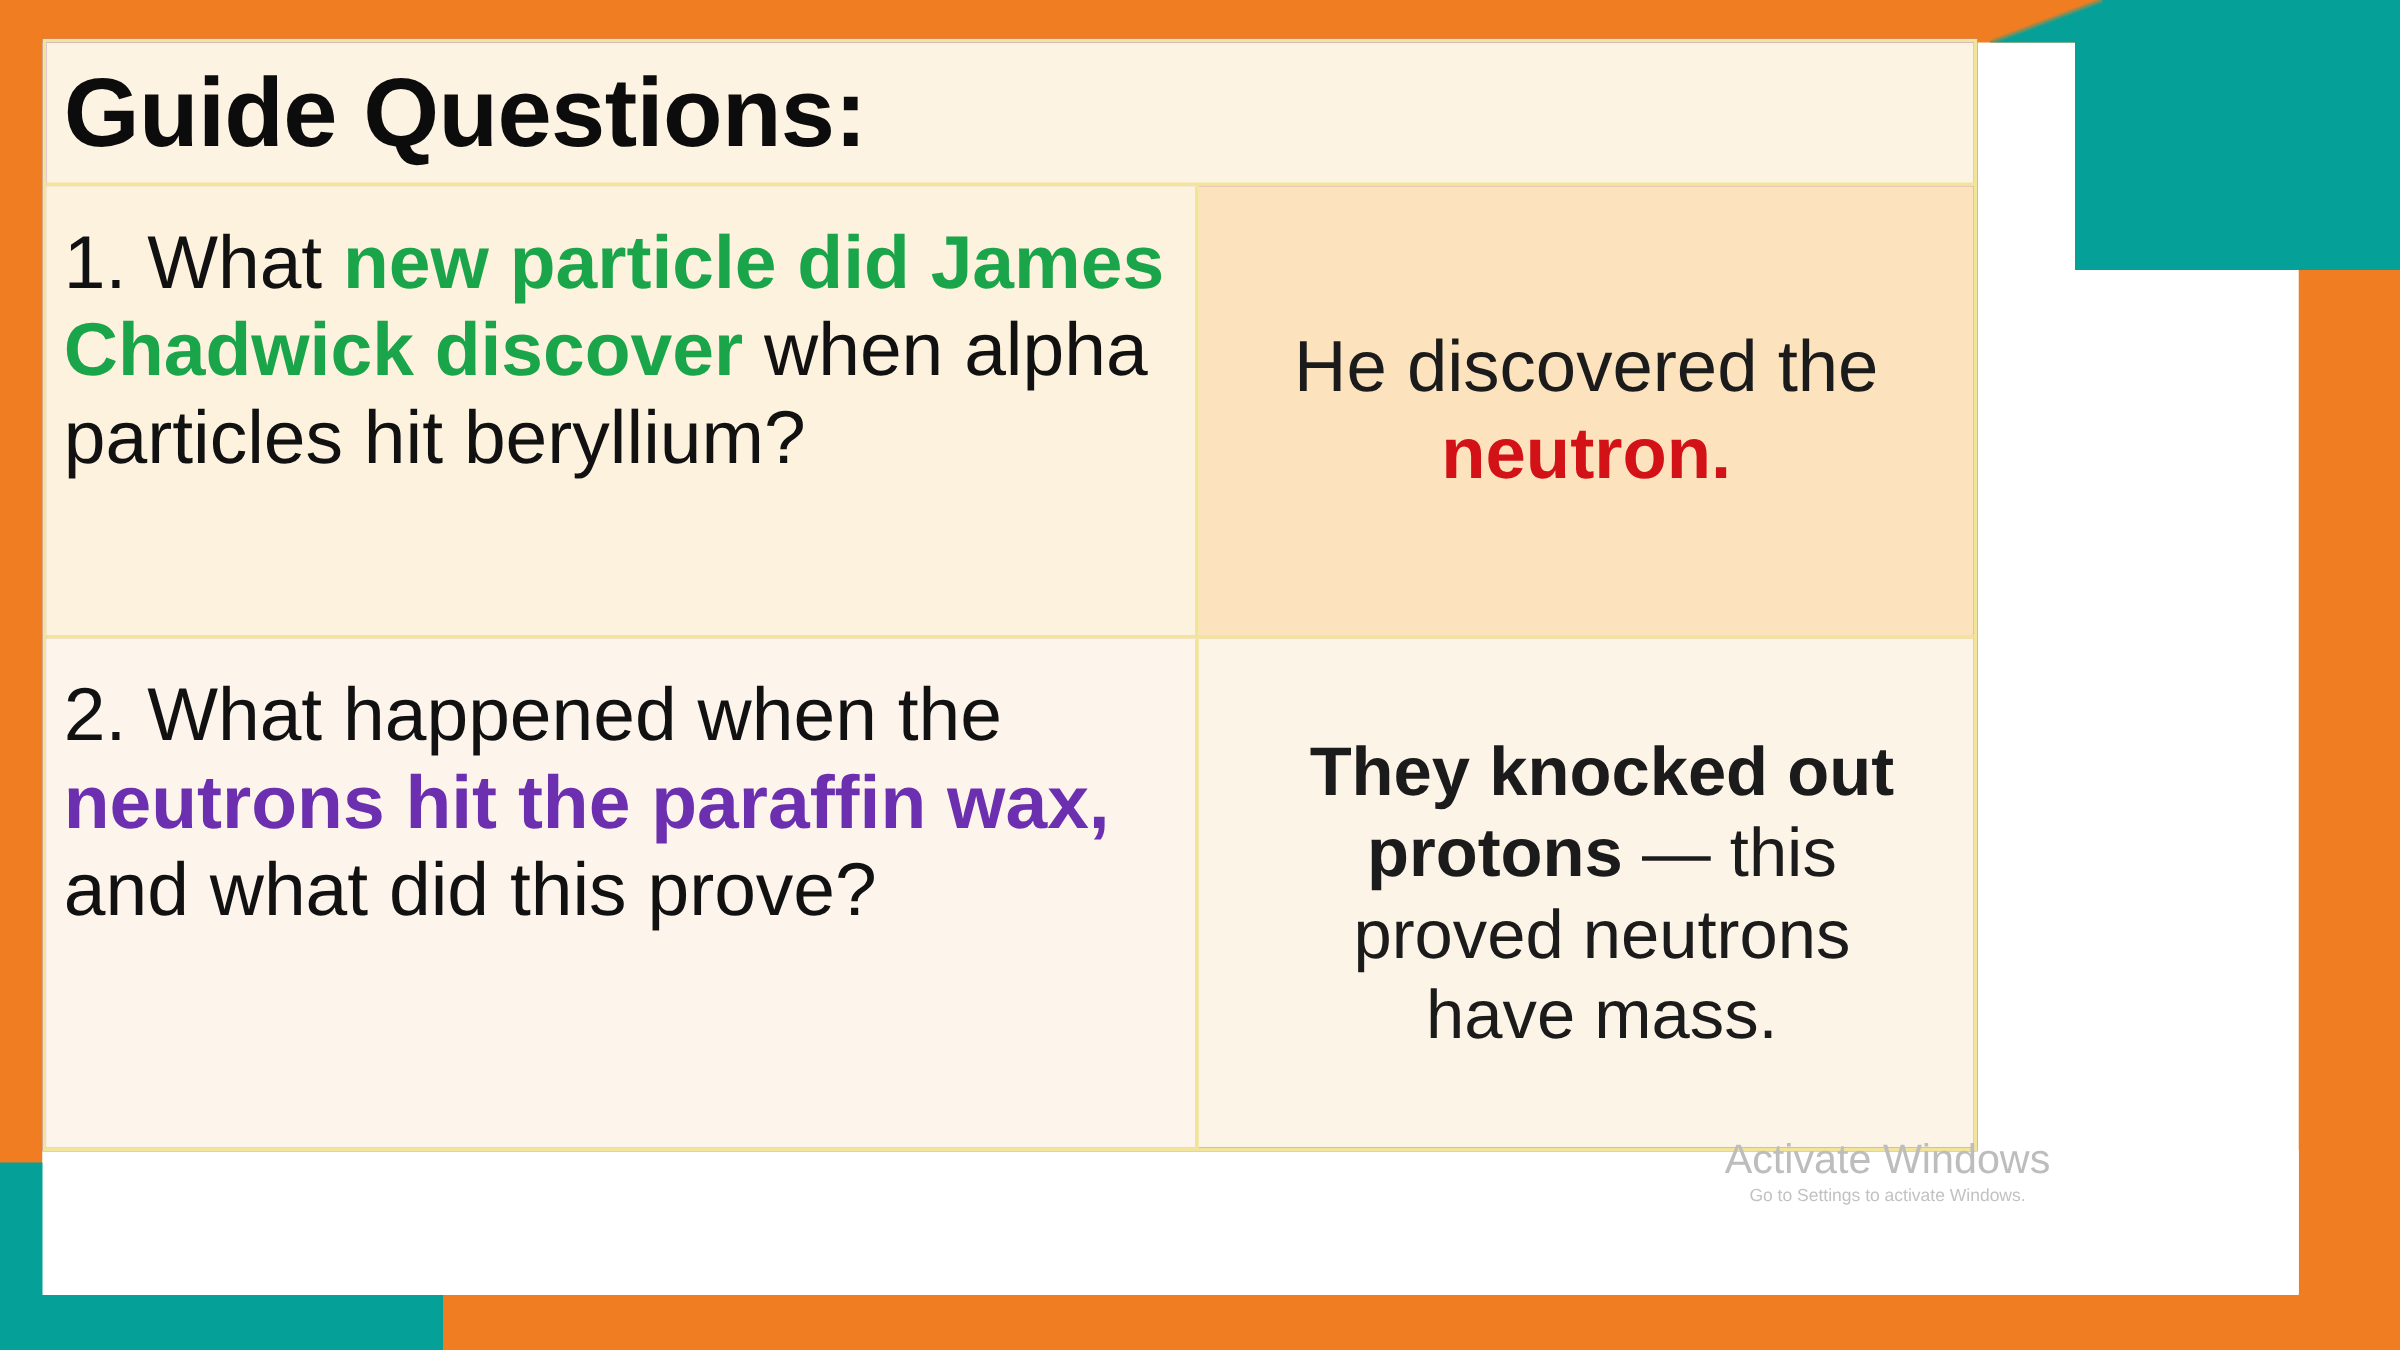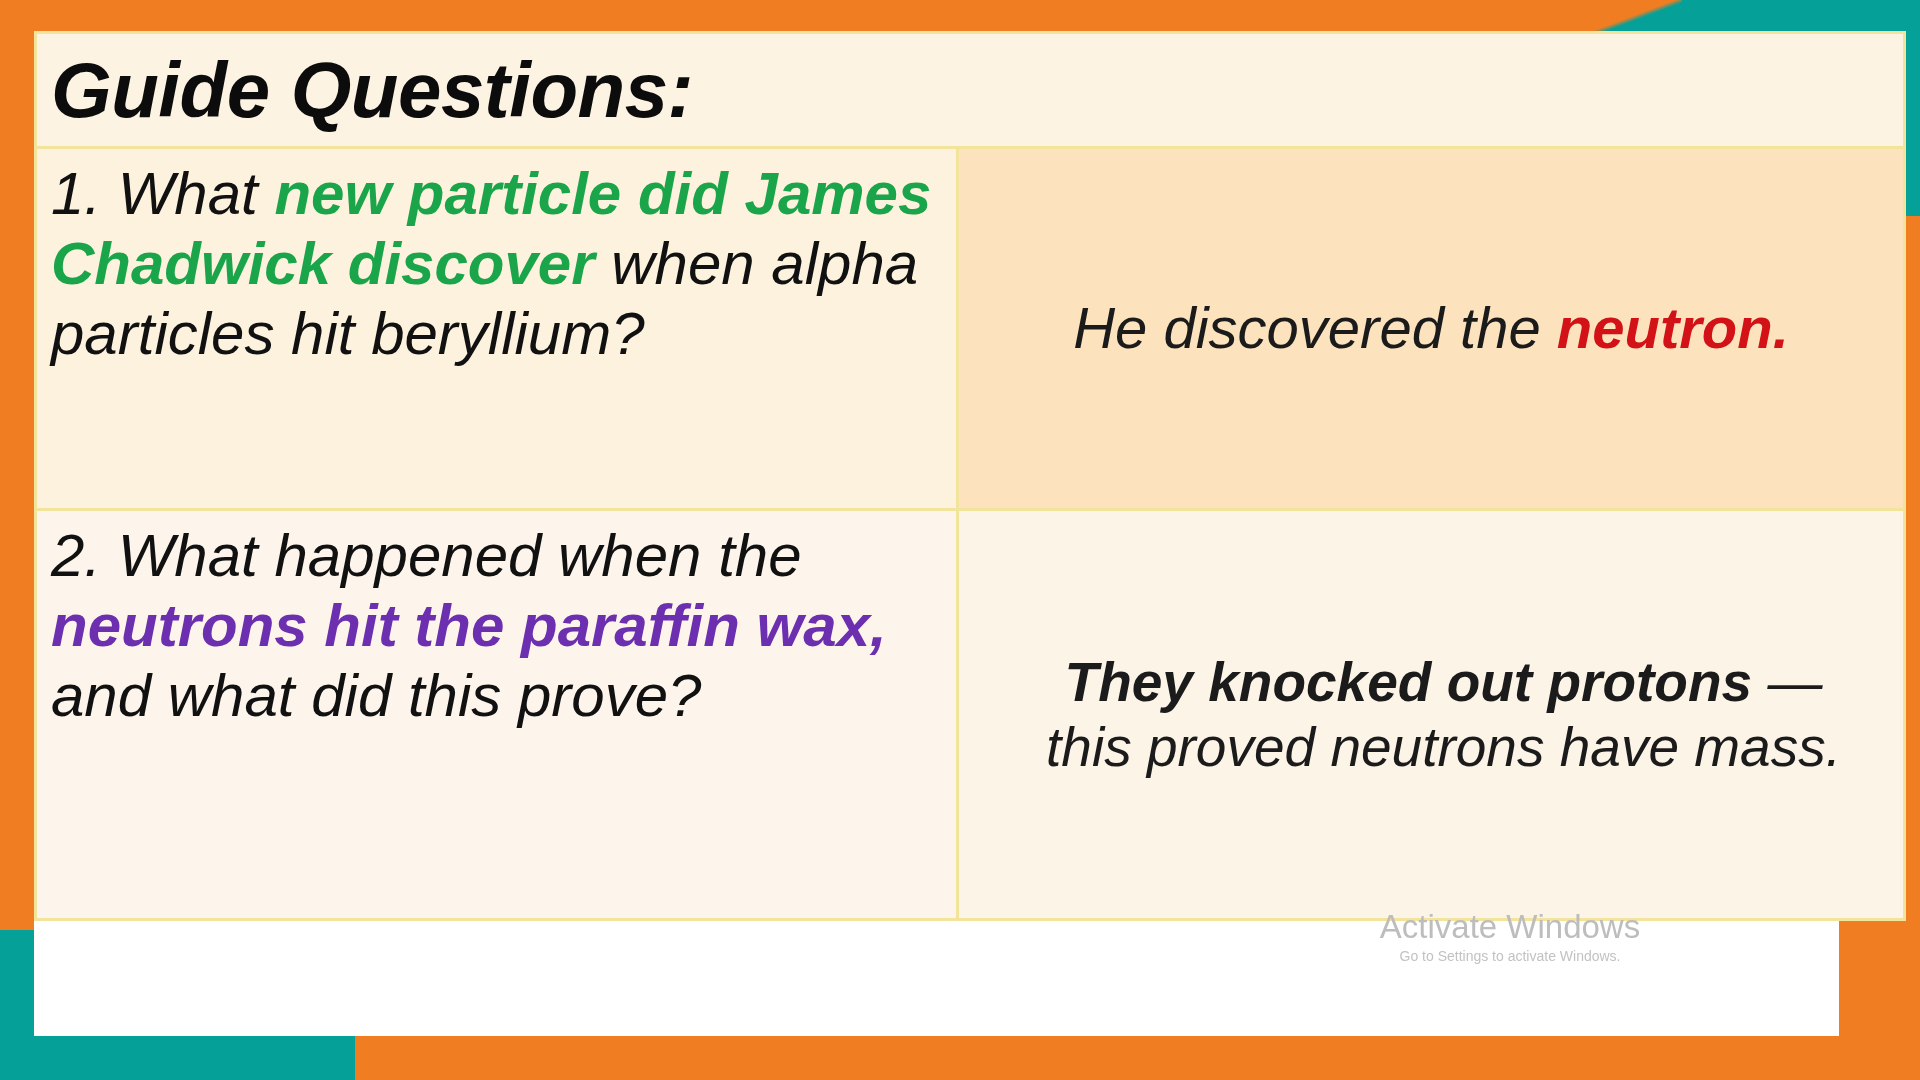--- a/index.html
+++ b/index.html
@@ -64,28 +64,27 @@
     left: 34px; top: 920px;
     width: 1805px; height: 116px;
     background: #ffffff;
   }
 
   
   .table-card {
     position: absolute;
     left: 34px;
     top: 31px;
-    width: 1872px;
+    width: 1548px;
     height: 890px;
     background: #701a75;
     border: 3px solid #F2E49B;
     box-sizing: border-box;
     display: flex;
     flex-direction: column;
-    font-style: italic;
   }
 
   .header-row {
     flex: 0 0 115px;
     background: #FDF3E3;
     border-bottom: 3px solid #F2E49B;
     box-sizing: border-box;
     display: flex;
     align-items: center;
     padding-left: 14px;
@@ -110,21 +109,21 @@
   .qa-row.row-2 {
     flex: 1 1 auto;
     background: #FDF4E8;
     gap: 25px;
   }
 
   .cell-question {
     flex: 0 0 922px;
     box-sizing: border-box;
     border-right: 3px solid #F2E49B;
-    padding: 10px 22px 10px 14px;
+    padding: 26px 22px 10px 14px;
     display: flex;
     align-items: flex-start;
   }
   .row-1 .cell-question { background: #FDF2DE; }
   .row-2 .cell-question { background: #FDF5EC; }
 
   .cell-answer {
     flex: 1 1 auto;
     box-sizing: border-box;
     padding: 10px 40px;

